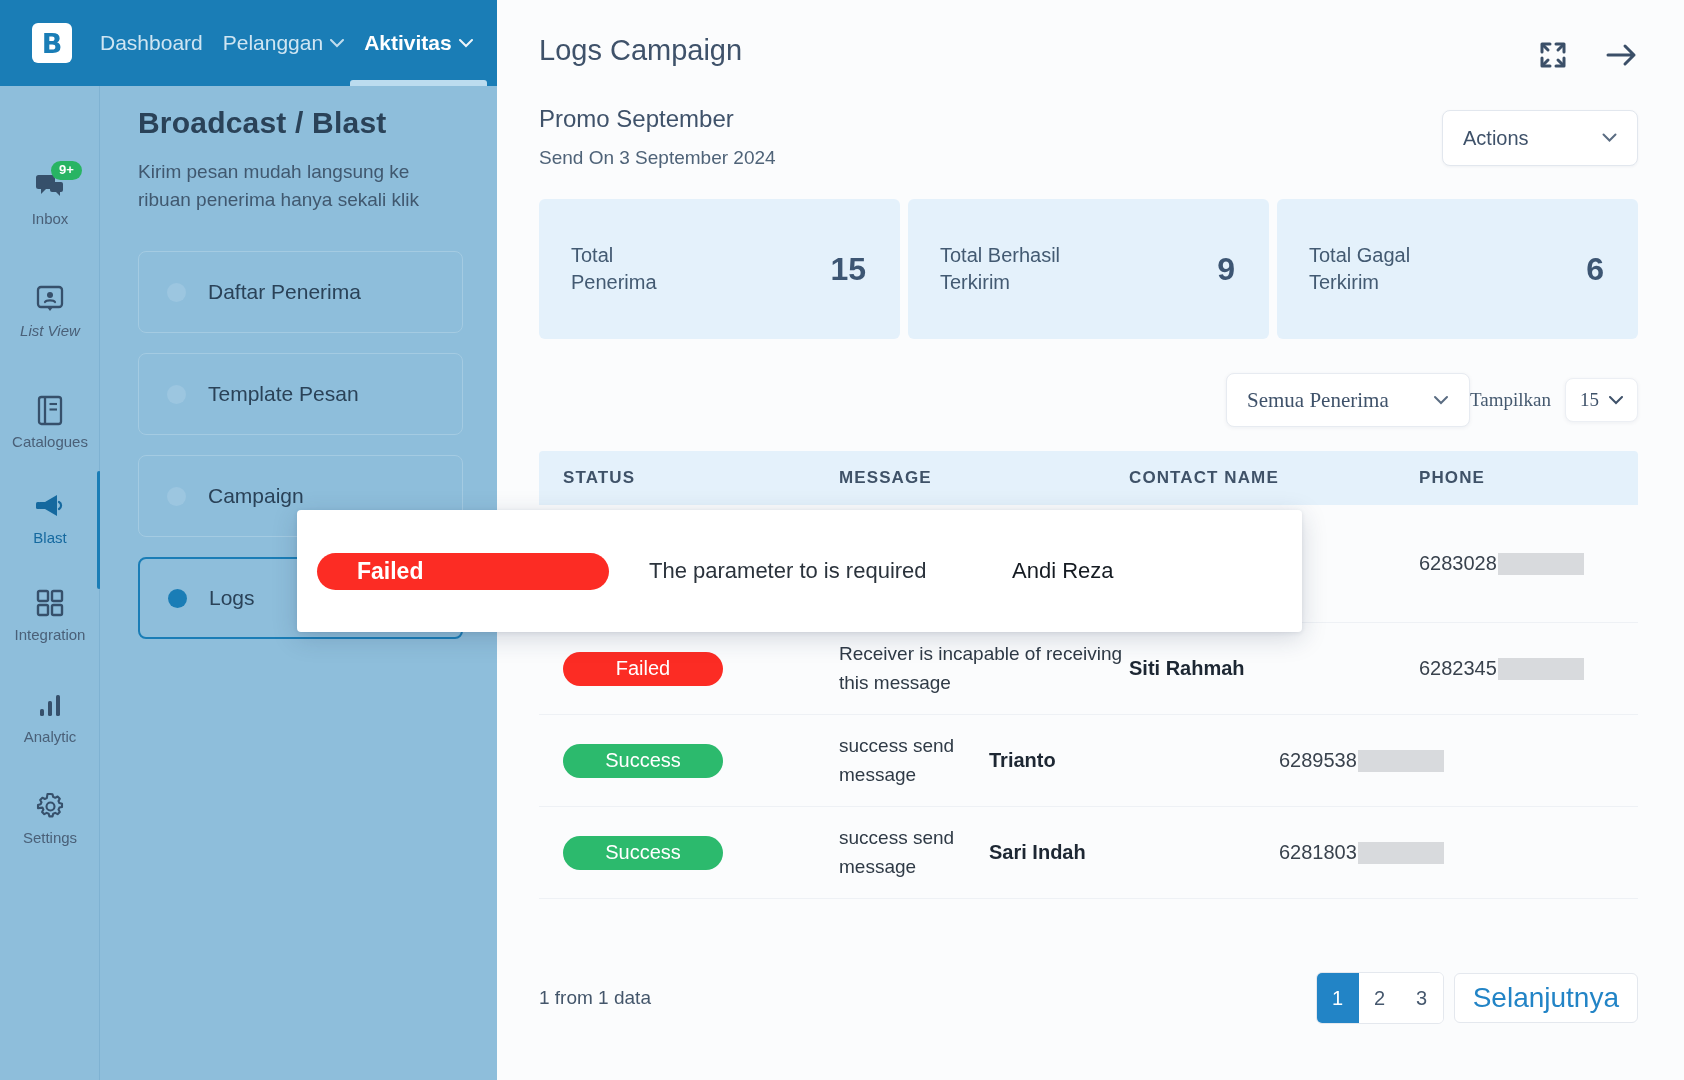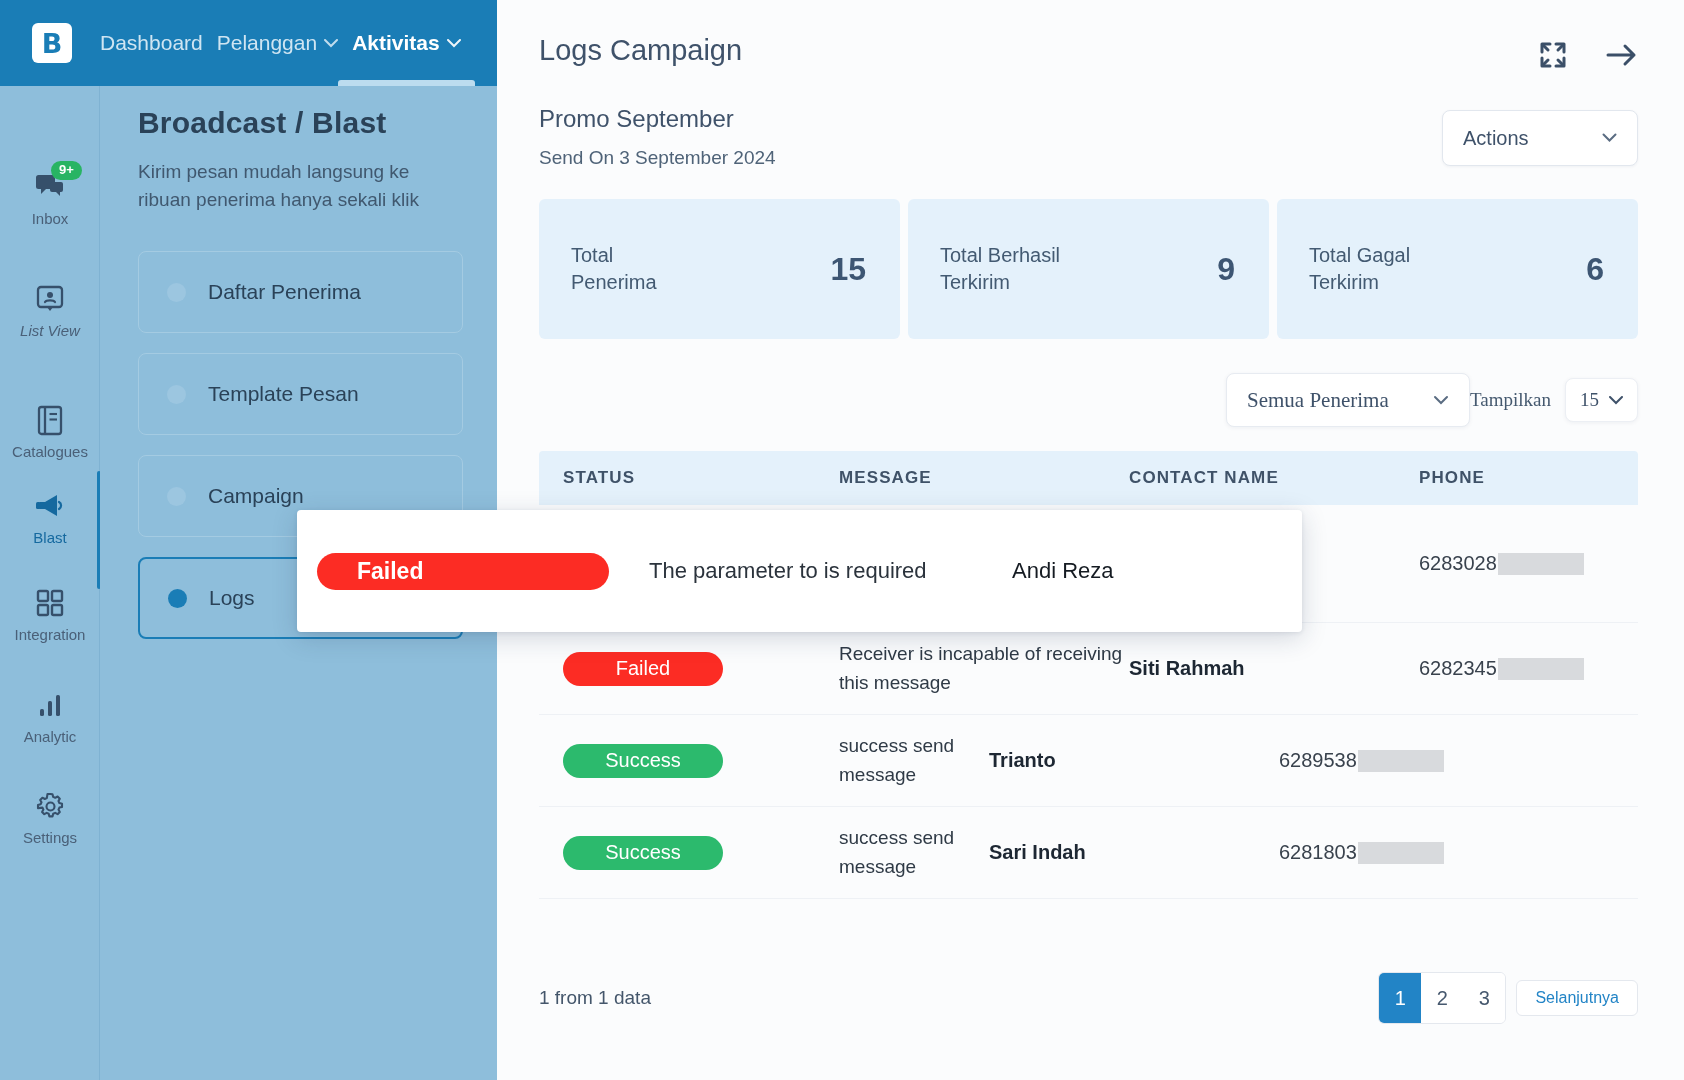--- a/index.html
+++ b/index.html
@@ -24,21 +24,21 @@
     overflow: hidden;
   }
   .logo {
     width: 40px; height: 40px; border-radius: 6px;
     background: #ffffff; color: #1a7db6;
     display: flex; align-items: center; justify-content: center;
     font-size: 27px; font-weight: bold; line-height: 1;
     flex: none; margin-right: 28px;
     font-family: "DejaVu Sans", sans-serif;
   }
-  .navlinks { display: flex; align-items: center; gap: 14px; height: 64px; }
+  .navlinks { display: flex; align-items: center; gap: 20px; height: 64px; }
   .navlink {
     display: flex; align-items: center; gap: 7px;
     color: #cfe5f2; font-size: 21px; white-space: nowrap;
     height: 86px; line-height: 86px;
   }
   .navlink.active { color: #ffffff; font-weight: bold; position: relative; }
   .navlink.active::after {
     content: ""; position: absolute; left: -14px; right: -14px; bottom: 0;
     height: 6px; background: #bcdcef; border-radius: 3px 3px 0 0;
   }
@@ -196,23 +196,23 @@
   }
   .foot-info { font-size: 19px; color: #44566b; }
   .pager { display: flex; align-items: center; gap: 10px; }
   .pg-group { display: flex; border: 1px solid #e4e8ee; border-radius: 6px; overflow: hidden; background: #fff; }
   .pg {
     width: 42px; height: 50px; display: flex; align-items: center; justify-content: center;
     font-size: 20px; color: #46586e; background: #fff;
   }
   .pg.active { background: #2284c6; color: #fff; }
   .pg-next {
-    height: 36px; padding: 0 18px; display: flex; align-items: center;
+    height: 50px; padding: 0 18px; display: flex; align-items: center;
     border: 1px solid #e4e8ee; border-radius: 6px; background: #fff;
-    font-size: 16px; color: #2284c6;
+    font-size: 28px; color: #2284c6;
   }
 </style>
 </head>
 <body>
 
 <div id="root">
 
   <div class="app-shell">
 
     <div class="topnav">
@@ -257,21 +257,21 @@
           <svg width="30" height="30" viewBox="0 0 30 30">
               <rect x="3" y="3" width="24" height="20" rx="3" fill="none" stroke="#36506b" stroke-width="2.3"></rect>
               <circle cx="15" cy="11" r="3" fill="#36506b"></circle>
               <path d="M10 18c1.4-2.2 8.6-2.2 10 0" stroke="#36506b" stroke-width="2.2" fill="none" stroke-linecap="round"></path>
               <path d="M12 23l3 4 3-4z" fill="#36506b"></path>
             </svg>
         </div>
         <span>List View</span>
       </div>
 
-      <div class="rail-item" style="position:absolute; top:317px;">
+      <div class="rail-item" style="position:absolute; top:307px;">
         <div class="ri-ico">
           <svg width="28" height="31" viewBox="0 0 28 31">
               <rect x="3" y="2" width="22" height="27" rx="2.5" fill="none" stroke="#36506b" stroke-width="2.3"></rect>
               <line x1="9" y1="2" x2="9" y2="29" stroke="#36506b" stroke-width="2.3"></line>
               <line x1="13.5" y1="9" x2="21" y2="9" stroke="#36506b" stroke-width="2.1"></line>
               <line x1="13.5" y1="14.5" x2="21" y2="14.5" stroke="#36506b" stroke-width="2.1"></line>
             </svg>
         </div>
         <span>Catalogues</span>
       </div>

